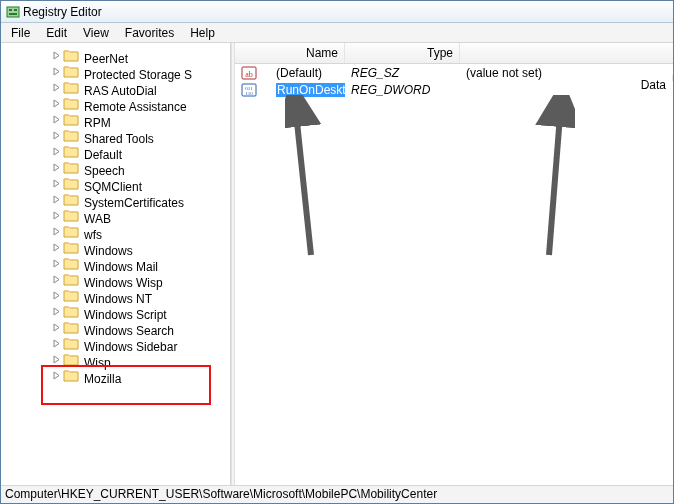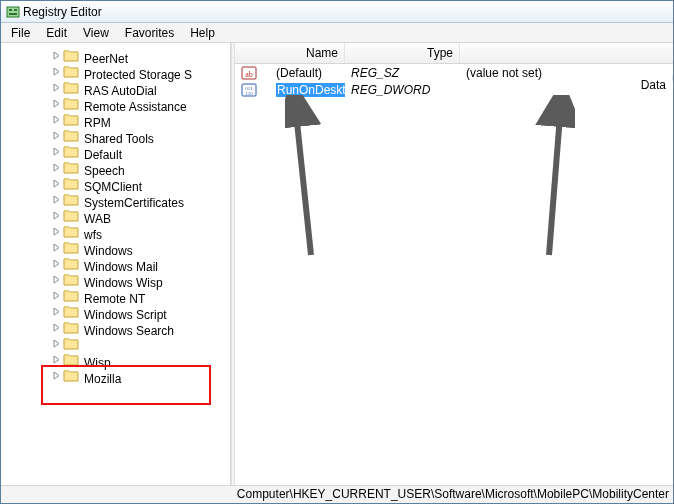--- a/index.html
+++ b/index.html
@@ -162,21 +162,20 @@
 
   
   .statusbar {
     height: 18px;
     border-top: 1px solid #d6d6d6;
     background: #f4f4f4;
     font-size: 12px;
     padding: 1px 4px;
     white-space: nowrap;
     overflow: hidden;
-    text-align: right;
   }
 
   
   .arrow {
     position: absolute;
     pointer-events: none;
   }
 
   
   .tree-panel::-webkit-scrollbar { width: 17px; height: 17px; }
@@ -393,21 +392,21 @@
         <div class="tree-node">
           <span class="twisty">
             <svg width="9" height="9" viewBox="0 0 9 9">
               <path d="M2 1 L7 4.5 L2 8 Z" fill="none" stroke="#888" stroke-width="1"></path>
             </svg>
           </span>
           <span class="folder"><svg width="16" height="14" viewBox="0 0 16 14">
               <path d="M1 3 h5 l1 1 h8 v9 h-14 z" fill="#ffe79c" stroke="#caa33a"></path>
               <path d="M1 3 h5 l1 1 h8" fill="none" stroke="#e9cf7a"></path>
             </svg></span>
-          <span class="label">Remote NT</span>
+          <span class="label">Windows NT</span>
         </div>
         <div class="tree-node">
           <span class="twisty">
             <svg width="9" height="9" viewBox="0 0 9 9">
               <path d="M2 1 L7 4.5 L2 8 Z" fill="none" stroke="#888" stroke-width="1"></path>
             </svg>
           </span>
           <span class="folder"><svg width="16" height="14" viewBox="0 0 16 14">
               <path d="M1 3 h5 l1 1 h8 v9 h-14 z" fill="#ffe79c" stroke="#caa33a"></path>
               <path d="M1 3 h5 l1 1 h8" fill="none" stroke="#e9cf7a"></path>
@@ -429,20 +428,21 @@
         <div class="tree-node">
           <span class="twisty">
             <svg width="9" height="9" viewBox="0 0 9 9">
               <path d="M2 1 L7 4.5 L2 8 Z" fill="none" stroke="#888" stroke-width="1"></path>
             </svg>
           </span>
           <span class="folder"><svg width="16" height="14" viewBox="0 0 16 14">
               <path d="M1 3 h5 l1 1 h8 v9 h-14 z" fill="#ffe79c" stroke="#caa33a"></path>
               <path d="M1 3 h5 l1 1 h8" fill="none" stroke="#e9cf7a"></path>
             </svg></span>
+          <span class="label">Windows Sidebar</span>
         </div>
         <div class="tree-node">
           <span class="twisty">
             <svg width="9" height="9" viewBox="0 0 9 9">
               <path d="M2 1 L7 4.5 L2 8 Z" fill="none" stroke="#888" stroke-width="1"></path>
             </svg>
           </span>
           <span class="folder"><svg width="16" height="14" viewBox="0 0 16 14">
               <path d="M1 3 h5 l1 1 h8 v9 h-14 z" fill="#ffe79c" stroke="#caa33a"></path>
               <path d="M1 3 h5 l1 1 h8" fill="none" stroke="#e9cf7a"></path>

